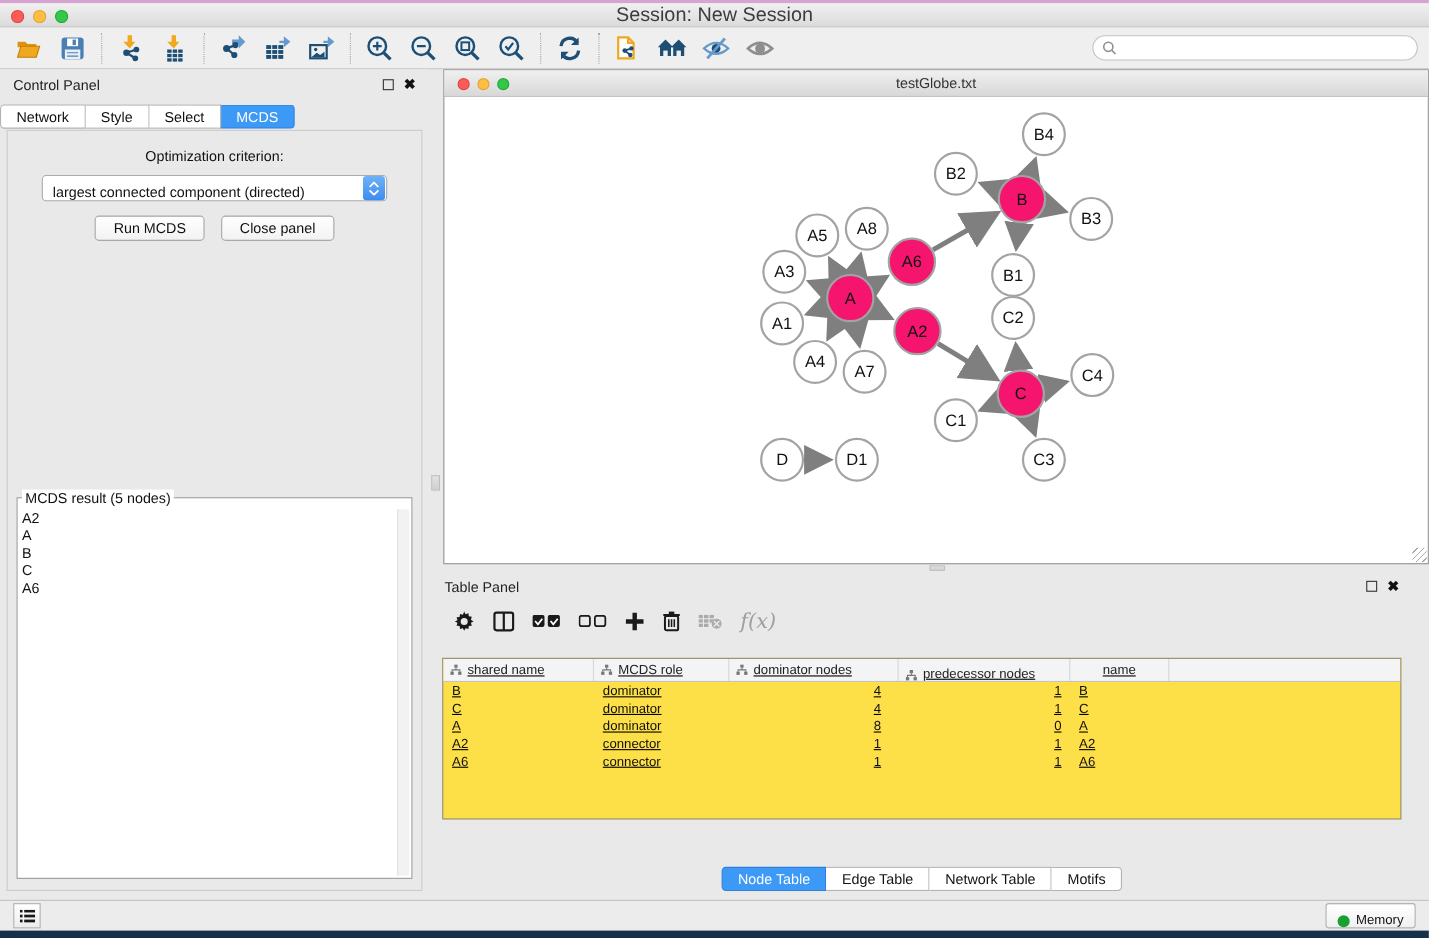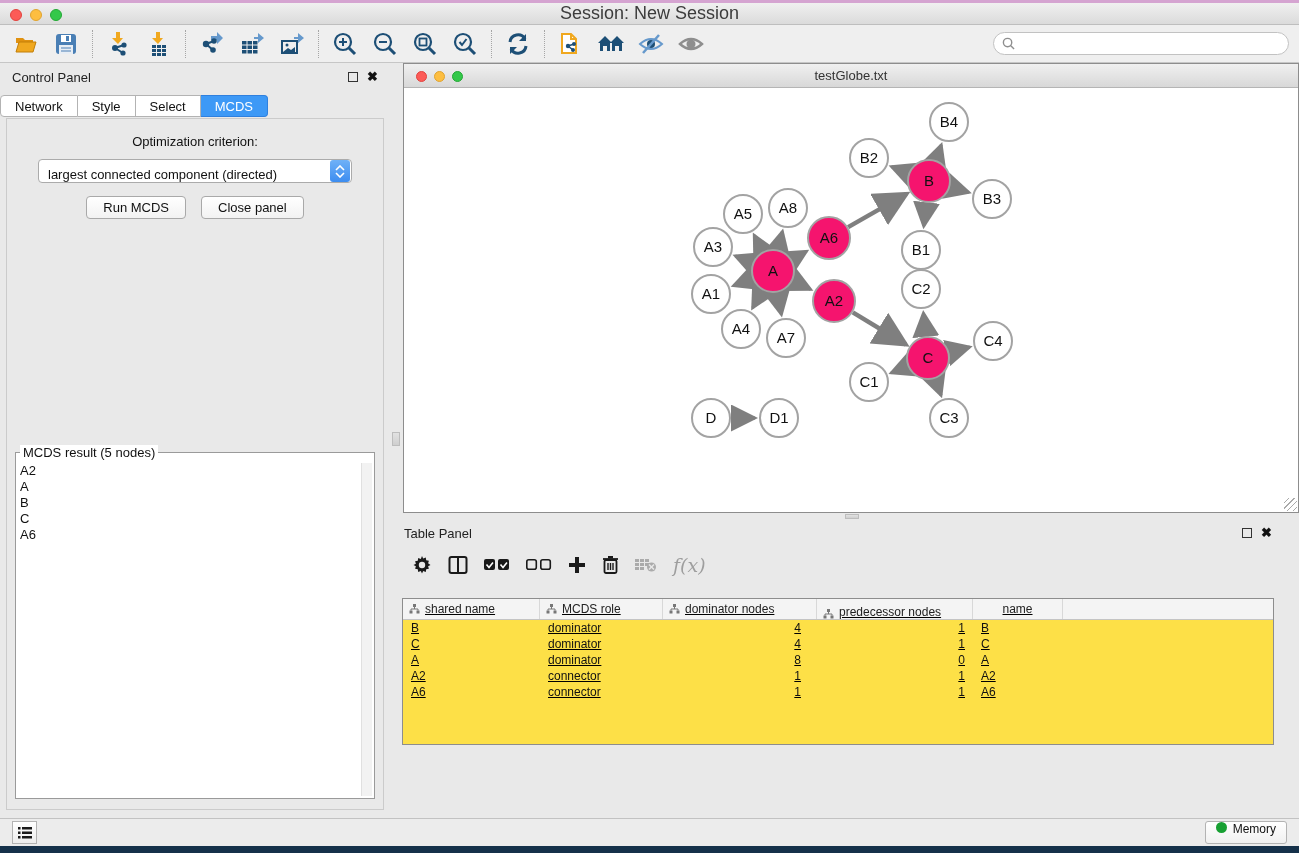--- a/index.html
+++ b/index.html
@@ -91,21 +91,21 @@
   .dt-row { display:flex; height:16px; align-items:center; font-size:12px; color:#111; }
   .dt-td { padding:0 8px; overflow:hidden; white-space:nowrap; }
   .tp-tabs { position:absolute; bottom:8px; left:0; width:100%; display:flex; justify-content:center; }
 
   
   .statusbar { position:absolute; left:0; bottom:7px; width:100%; height:28px; background:#ECECEC;
     border-top:1px solid #C2C2C2; display:flex; align-items:center; padding:0 12px; }
   .list-btn { width:25px; height:23px; background:linear-gradient(#FFF,#EDEDED); border:1px solid #B3B3B3;
     display:flex; align-items:center; justify-content:center; cursor:pointer; }
   .memory-btn { margin-left:auto; height:23px; padding:0 10px; background:linear-gradient(#FFF,#F0F0F0);
-    border:1px solid #B3B3B3; border-radius:3px; display:flex; align-items:flex-start; gap:6px;
+    border:1px solid #B3B3B3; border-radius:3px; display:flex; align-items:flex-end; gap:6px;
     font-size:12px; color:#111; cursor:pointer; }
   .mem-dot { width:11px; height:11px; border-radius:50%; background:#18A033; }
   .desktop-bottom { position:absolute; left:0; bottom:0; width:100%; height:7px; background:#15314A; }
 </style>
 </head>
 <body>
 
 <div class="desktop-strip"></div>
 <div class="titlebar">
   <div class="traffic">
@@ -568,20 +568,26 @@
         </div>
         <div class="dt-row">
           <div class="dt-td" style="width: 137px; text-align: left; padding: 0px 8px;">A6</div>
           <div class="dt-td" style="width: 123px; text-align: left; padding: 0px 8px;">connector</div>
           <div class="dt-td" style="width: 154px; text-align: right; padding: 0px 16px 0px 8px;">1</div>
           <div class="dt-td" style="width: 156px; text-align: right; padding: 0px 8px;">1</div>
           <div class="dt-td" style="width: 90px; text-align: left; padding: 0px 8px;">A6</div>
         </div>
       </div>
   </div>
+  <div class="tp-tabs">
+    <div class="seg-tab active">Node Table</div>
+    <div class="seg-tab">Edge Table</div>
+    <div class="seg-tab">Network Table</div>
+    <div class="seg-tab">Motifs</div>
+  </div>
 </div>
 
 <div class="statusbar">
   <div class="list-btn">
     <svg width="14" height="12" viewBox="0 0 14 12">
         <g fill="#1A1A1A">
           <rect x="0" y="0" width="2.5" height="2.5"></rect>
           <rect x="4" y="0" width="10" height="2.5"></rect>
           <rect x="0" y="4.5" width="2.5" height="2.5"></rect>
           <rect x="4" y="4.5" width="10" height="2.5"></rect>

